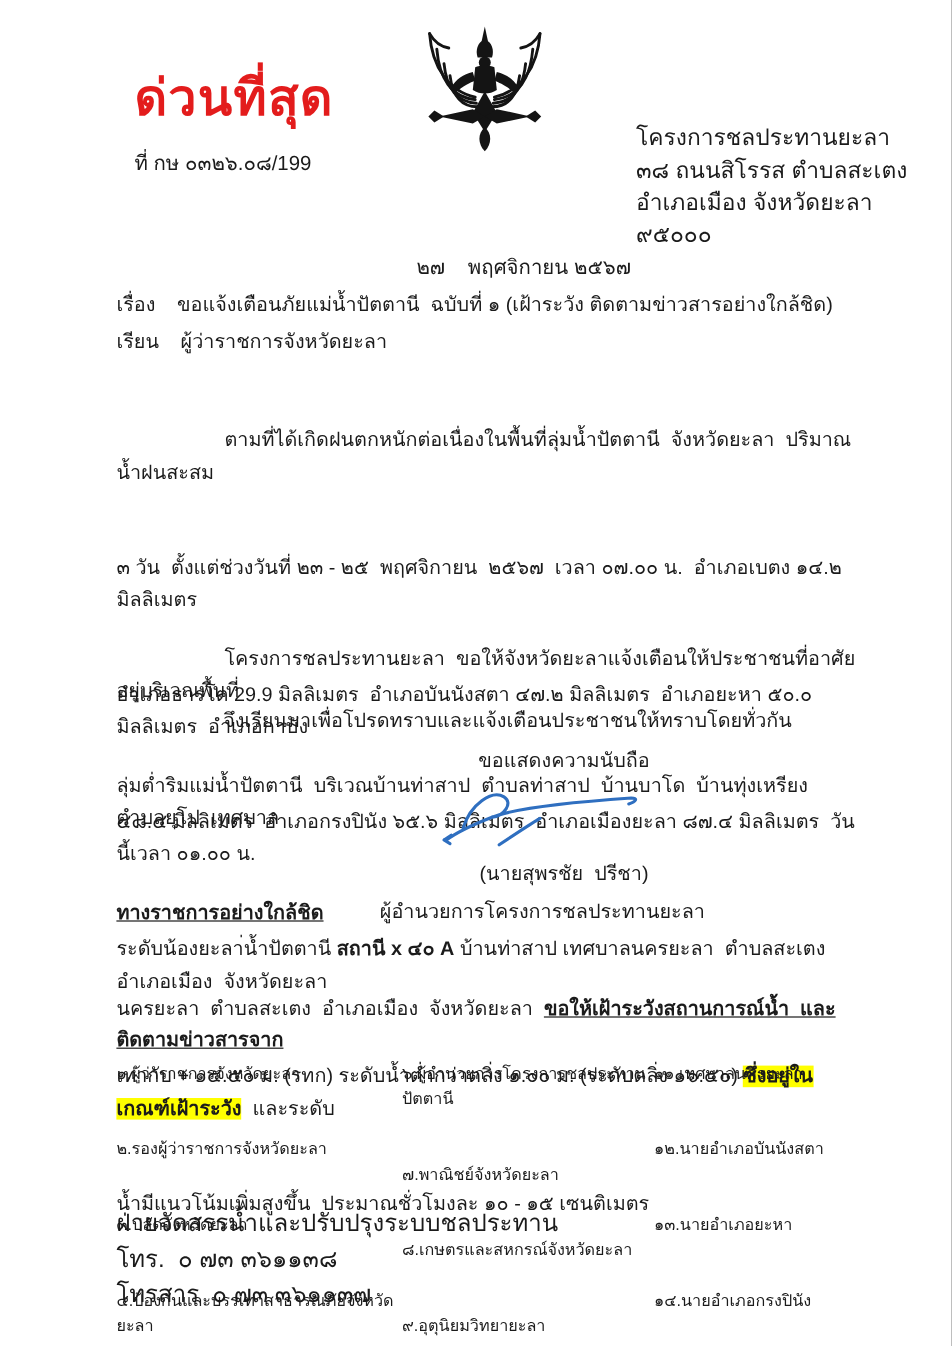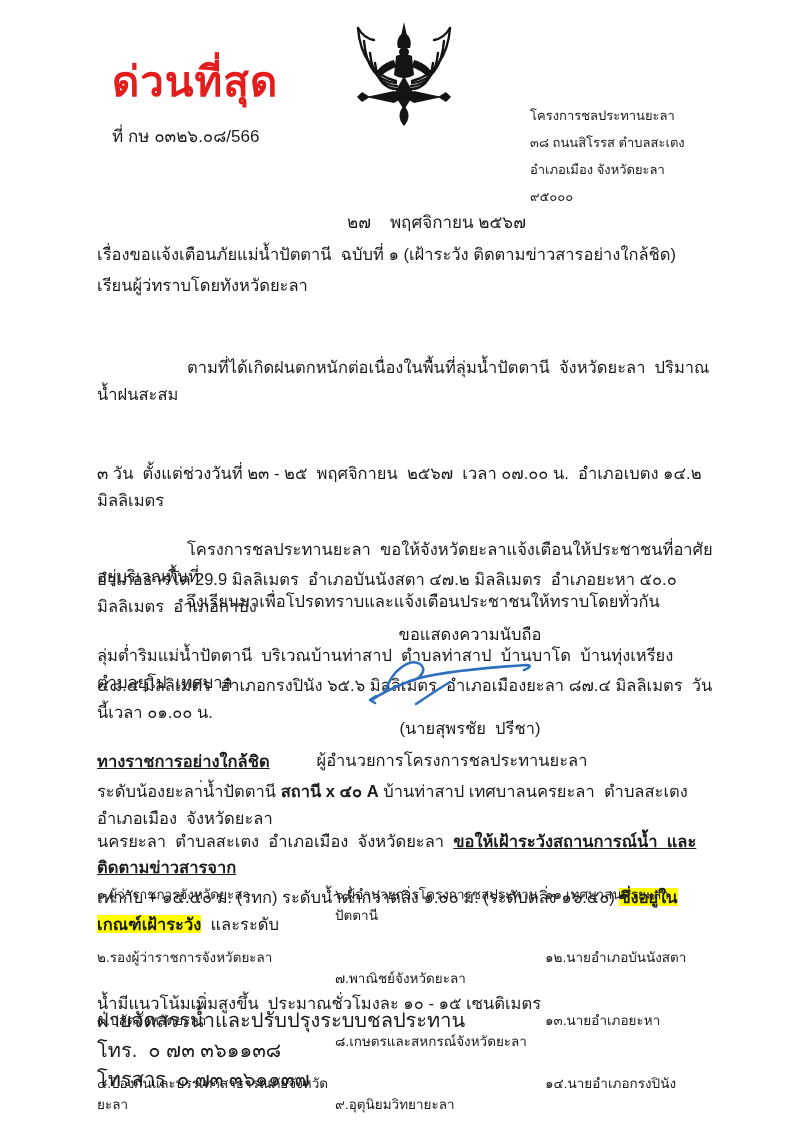--- a/index.html
+++ b/index.html
@@ -18,24 +18,24 @@
   .t { font-size: 16.5px; line-height: 26.5px; white-space: pre-wrap; }
   .urgent {
     left: 112px; top: 48px;
     font-size: 42px;
     font-weight: bold;
     color: #e31c1c;
     letter-spacing: 1px;
   }
   .letter-no { left: 112px; top: 122px; font-size: 17px; }
   .emblem { left: 343px; top: 18px; }
-  .addr { left: 530px; top: 102px; font-size: 13px; line-height: 27px; }
+  .addr { left: 530px; top: 102px; font-size: 19px; line-height: 27px; }
   .addr div { white-space: pre-wrap; }
   .date-line { left: 347px; top: 208px; font-size: 17px; white-space: pre; }
-  .row { display: flex; }
+  .row { display: flex; gap: 18px; }
   .subject-row { left: 97px; top: 241px; }
   .salutation-row { left: 97px; top: 272px; }
   .para { width: 620px; text-align: left; }
   .para1 { left: 97px; top: 301px; }
   .para2 { left: 97px; top: 483px; }
   .indent { text-indent: 90px; }
   .para3 { left: 186px; top: 588px; }
   .bold { font-weight: bold; }
   .hl { font-weight: bold; background: #ffff00; }
   .ul { font-weight: bold; text-decoration: underline; }
@@ -51,21 +51,21 @@
   .footer { left: 97px; top: 1006px; font-size: 20px; line-height: 29.5px; }
   .footer div { white-space: pre-wrap; }
 </style>
 </head>
 <body>
 
 <div class="page">
 
   <div class="abs urgent">ด่วนที่สุด</div>
 
-  <div class="abs letter-no">ที่ กษ ๐๓๒๖.๐๘/566</div>
+  <div class="abs letter-no">ที่ กษ ๐๓๒๖.๐๘/199</div>
 
   <div class="abs emblem">
     <svg width="122" height="114" viewBox="0 0 122 114" xmlns="http://www.w3.org/2000/svg">
       <g fill="none" stroke="#141414" stroke-width="2.4" stroke-linecap="round">
         <path d="M53,63 C31,58 17,38 15,10"></path>
         <path d="M53,65 C33,63 23,47 21,23"></path>
         <path d="M54,68 C37,67 29,55 27,35"></path>
         <path d="M55,71 C41,71 34,61 32,45"></path>
         <path d="M15,10 C19,17 25,21 31,22"></path>
         <path d="M69,63 C91,58 105,38 107,10"></path>
@@ -99,21 +99,21 @@
 
   <div class="abs date-line">๒๗    พฤศจิกายน ๒๕๖๗</div>
 
   <div class="abs row subject-row t">
     <span>เรื่อง</span>
     <span>ขอแจ้งเตือนภัยแม่น้ำปัตตานี  ฉบับที่ ๑ (เฝ้าระวัง ติดตามข่าวสารอย่างใกล้ชิด)</span>
   </div>
 
   <div class="abs row salutation-row t">
     <span>เรียน</span>
-    <span>ผู้ว่ทราบโดยทังหวัดยะลา</span>
+    <span>ผู้ว่าราชการจังหวัดยะลา</span>
   </div>
 
   <div class="abs para para1 t">
     <div class="indent">ตามที่ได้เกิดฝนตกหนักต่อเนื่องในพื้นที่ลุ่มน้ำปัตตานี  จังหวัดยะลา  ปริมาณน้ำฝนสะสม</div>
     <div>๓ วัน  ตั้งแต่ช่วงวันที่ ๒๓ - ๒๕  พฤศจิกายน  ๒๕๖๗  เวลา ๐๗.๐๐ น.  อำเภอเบตง ๑๔.๒ มิลลิเมตร</div>
     <div>อำเภอธารโต 29.9 มิลลิเมตร  อำเภอบันนังสตา ๔๗.๒ มิลลิเมตร  อำเภอยะหา ๕๐.๐ มิลลิเมตร  อำเภอกาบัง</div>
     <div>๔๘.๔ มิลลิเมตร  อำเภอกรงปินัง ๖๕.๖ มิลลิเมตร  อำเภอเมืองยะลา ๘๗.๔ มิลลิเมตร  วันนี้เวลา ๐๑.๐๐ น.</div>
     <div><span>ระดับน้องยะลา่น้ำปัตตานี </span><span class="bold">สถานี x ๔๐ A</span><span> บ้านท่าสาป เทศบาลนครยะลา  ตำบลสะเตง  อำเภอเมือง  จังหวัดยะลา</span></div>
     <div><span>เท่ากับ + ๑๕.๕๐ ม. (รทก) ระดับน้ำต่ำกว่าตลิ่ง ๑.๐๐ ม. (ระดับตลิ่ง ๑๖.๕๐) </span><span class="hl">ซึ่งอยู่ในเกณฑ์เฝ้าระวัง</span><span>  และระดับ</span></div>
     <div>น้ำมีแนวโน้มเพิ่มสูงขึ้น  ประมาณชั่วโมงละ ๑๐ - ๑๕ เซนติเมตร</div>

